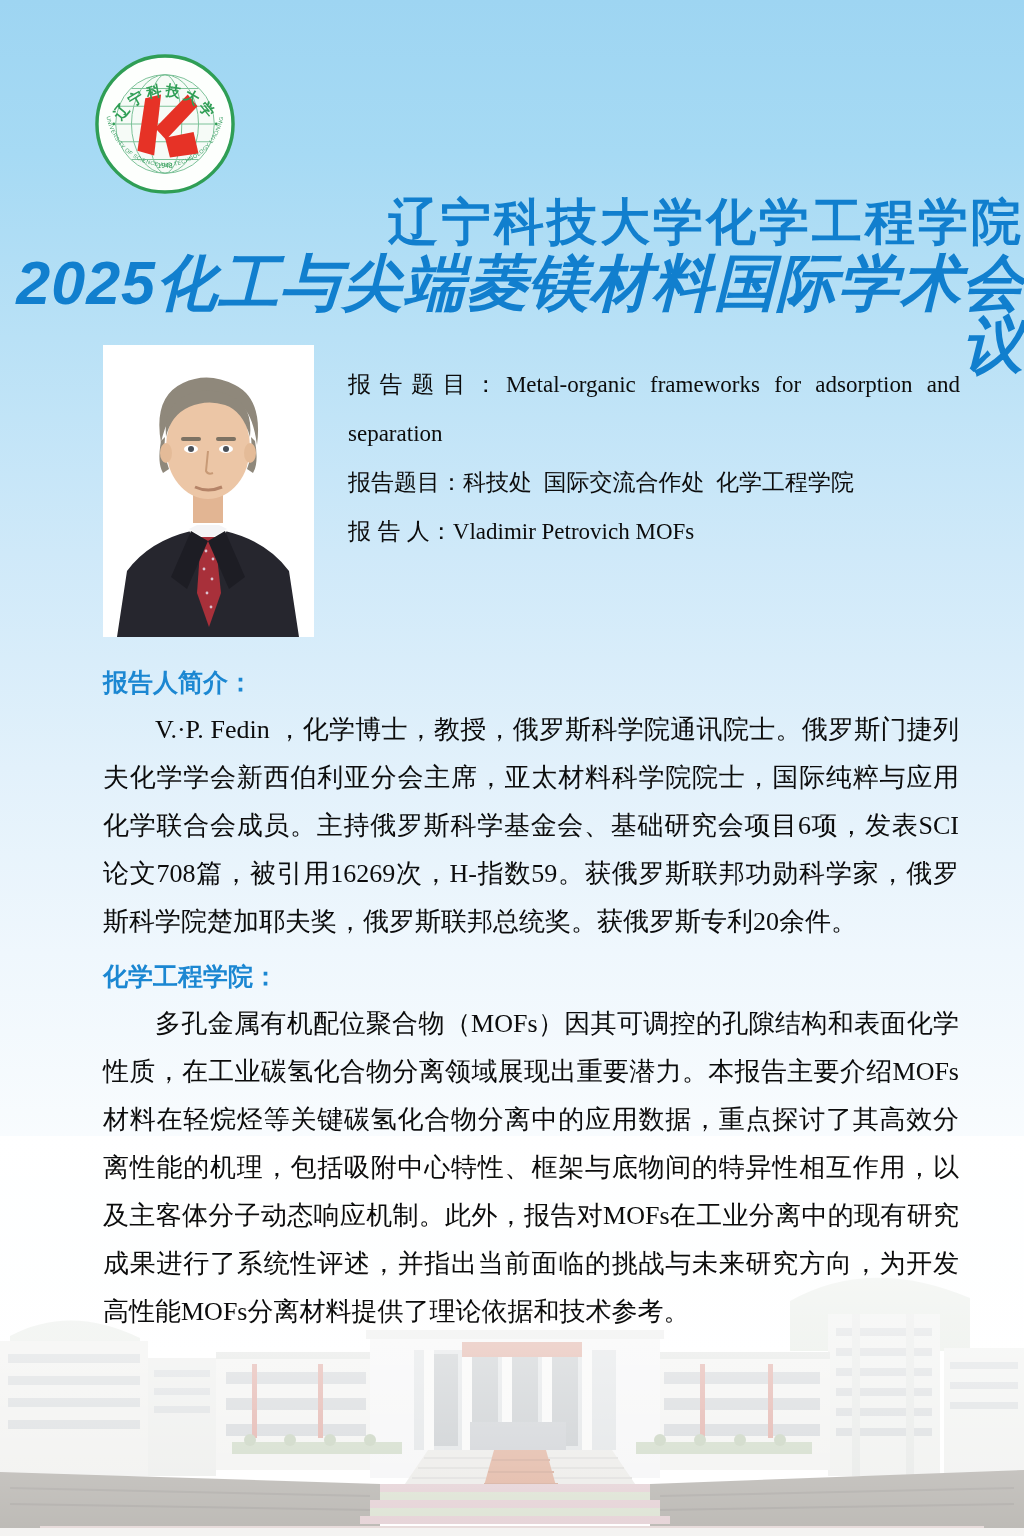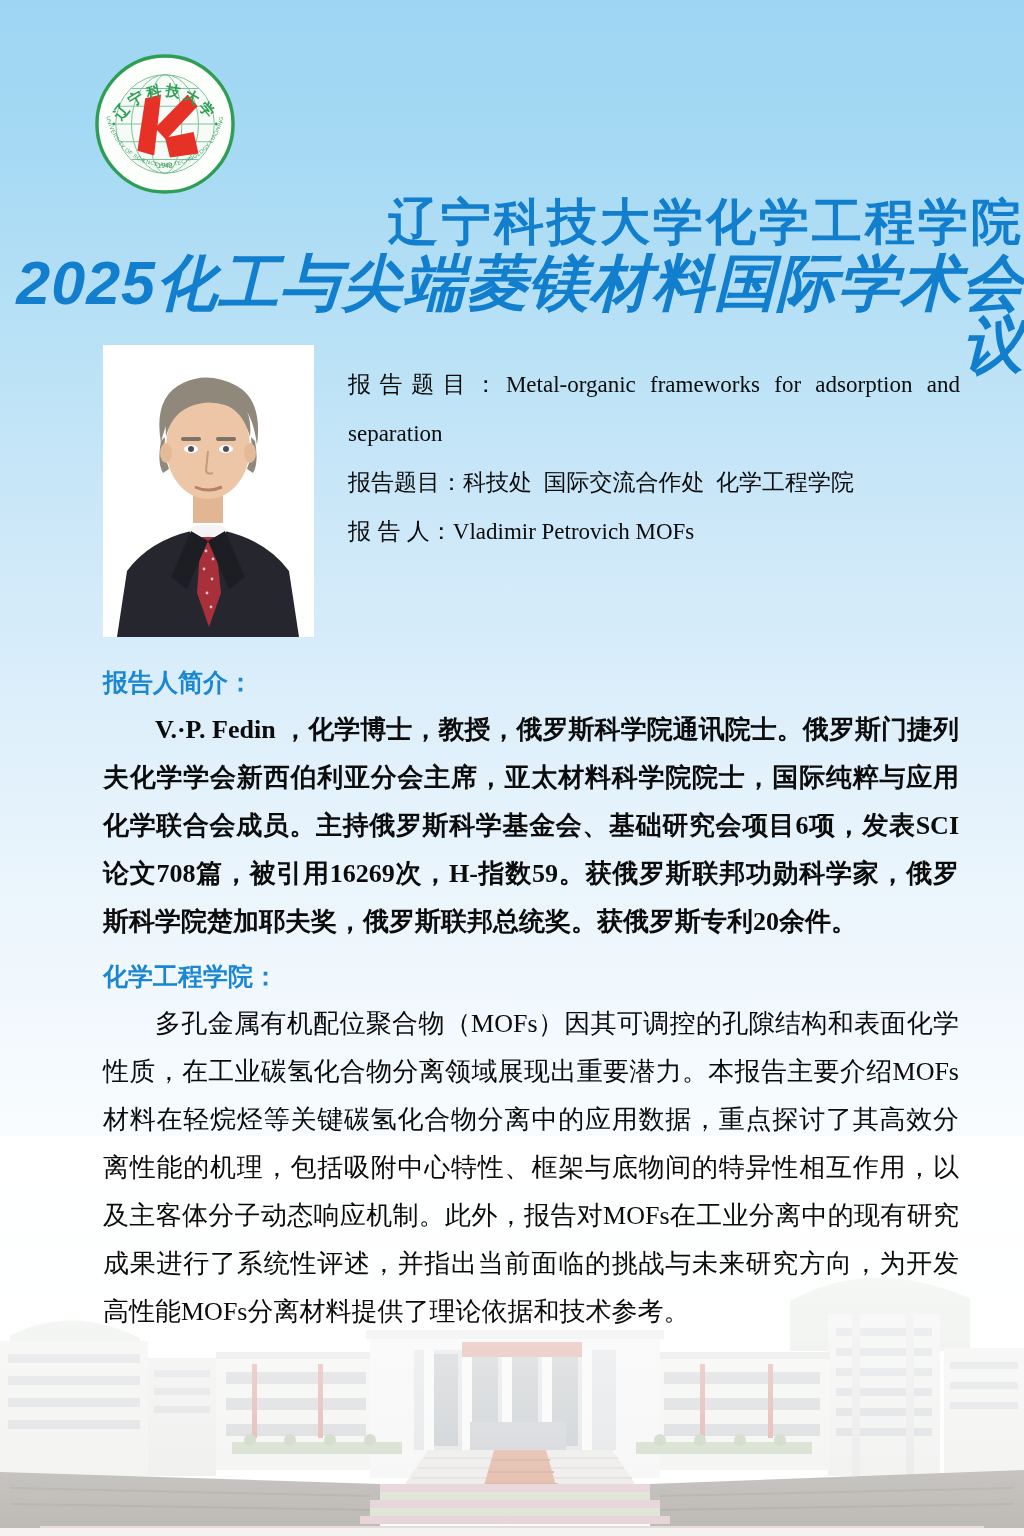--- a/index.html
+++ b/index.html
@@ -17,21 +17,21 @@
   .info{position:absolute;left:348px;top:360px;width:612px;z-index:3;color:#0c0c0c;}
   .info p{margin:0;font-size:23px;line-height:49px;text-align:justify;}
   .info .label{font-family:"Liberation Sans",sans-serif;font-weight:normal;}
   .info .value{font-family:"Liberation Serif",serif;}
   .section-heading{position:absolute;left:103px;color:#1b87d2;font-family:"Liberation Sans",sans-serif;
     font-weight:bold;font-size:25px;z-index:3;}
   .bio-heading{top:666px;}
   .abstract-heading{top:960px;}
   .para{position:absolute;left:103px;width:856px;margin:0;font-size:26px;line-height:48px;
     text-align:justify;text-indent:2em;color:#0c0c0c;z-index:3;font-family:"Liberation Serif",serif;}
-  .bio-text{top:706px;font-weight:bold;}
+  .bio-text{top:706px;}
   .abstract-text{top:1000px;}
   .campus{position:absolute;left:0;bottom:0;width:1024px;height:400px;z-index:1;}
 </style>
 </head>
 <body>
 
 <div class="page">
 
   <svg class="logo" viewBox="0 0 144 144">
     <circle cx="72" cy="72" r="69" fill="#fdfffd" stroke="#2f9e55" stroke-width="3.5"></circle>

